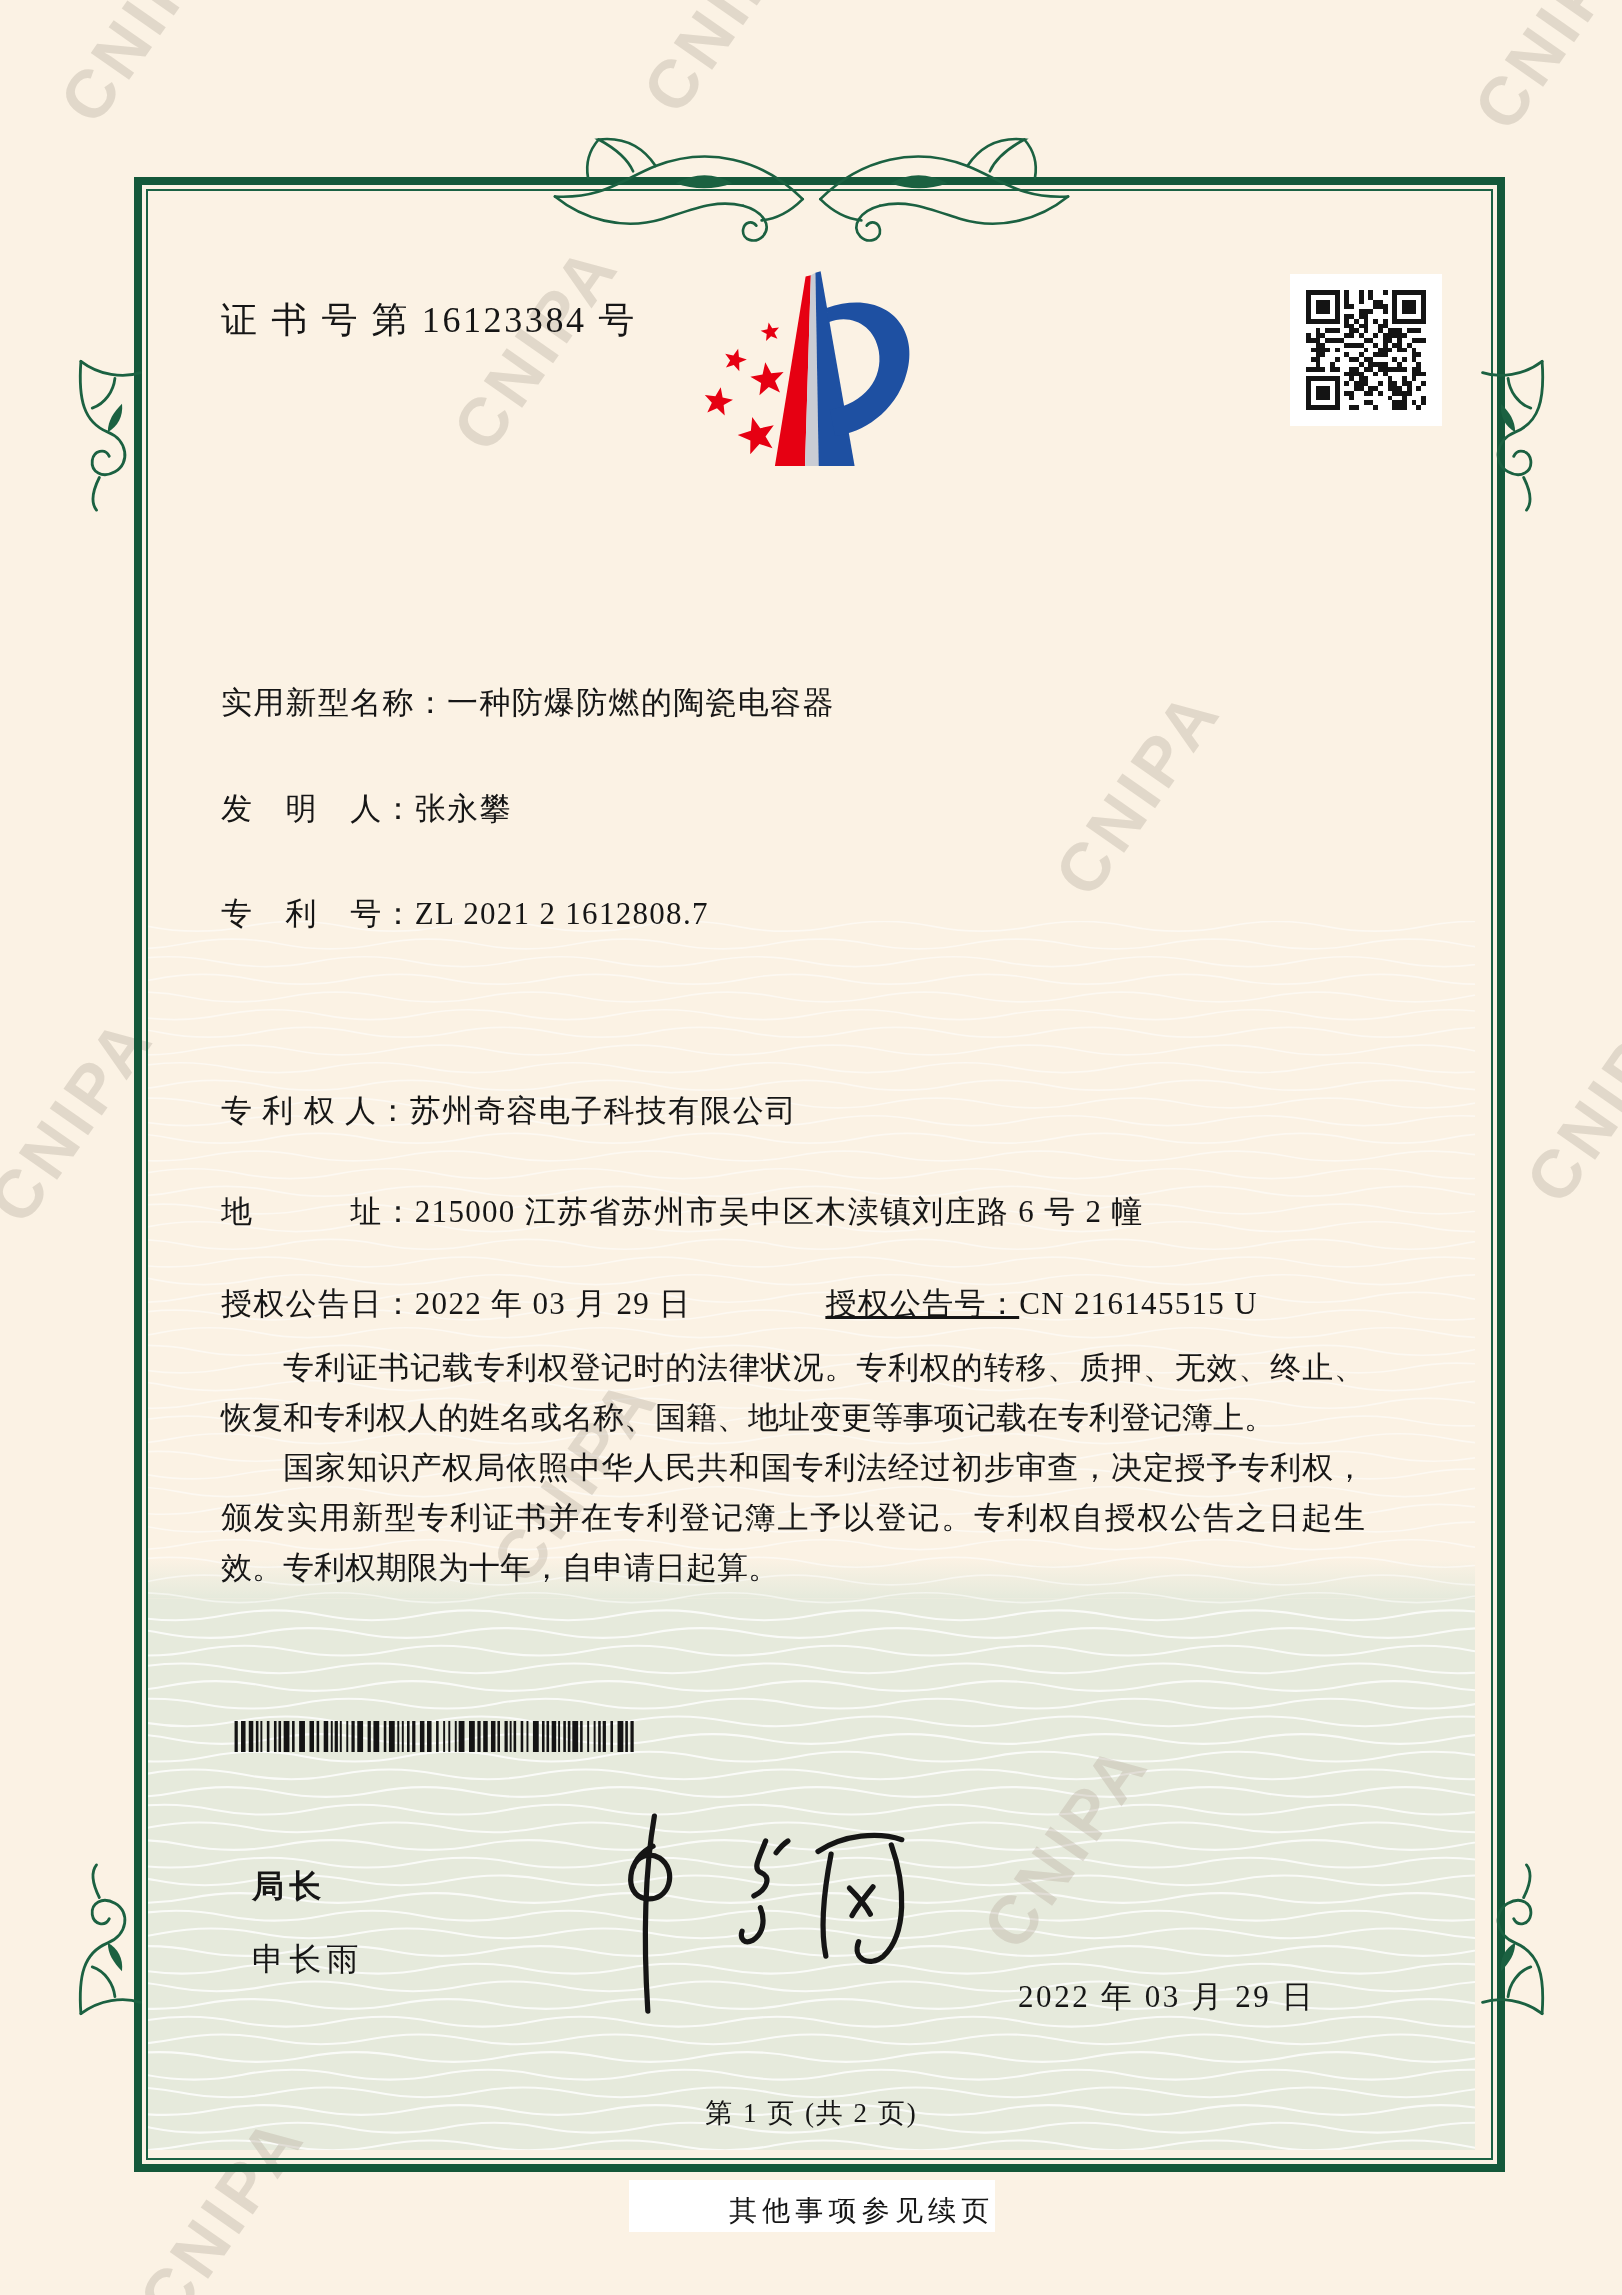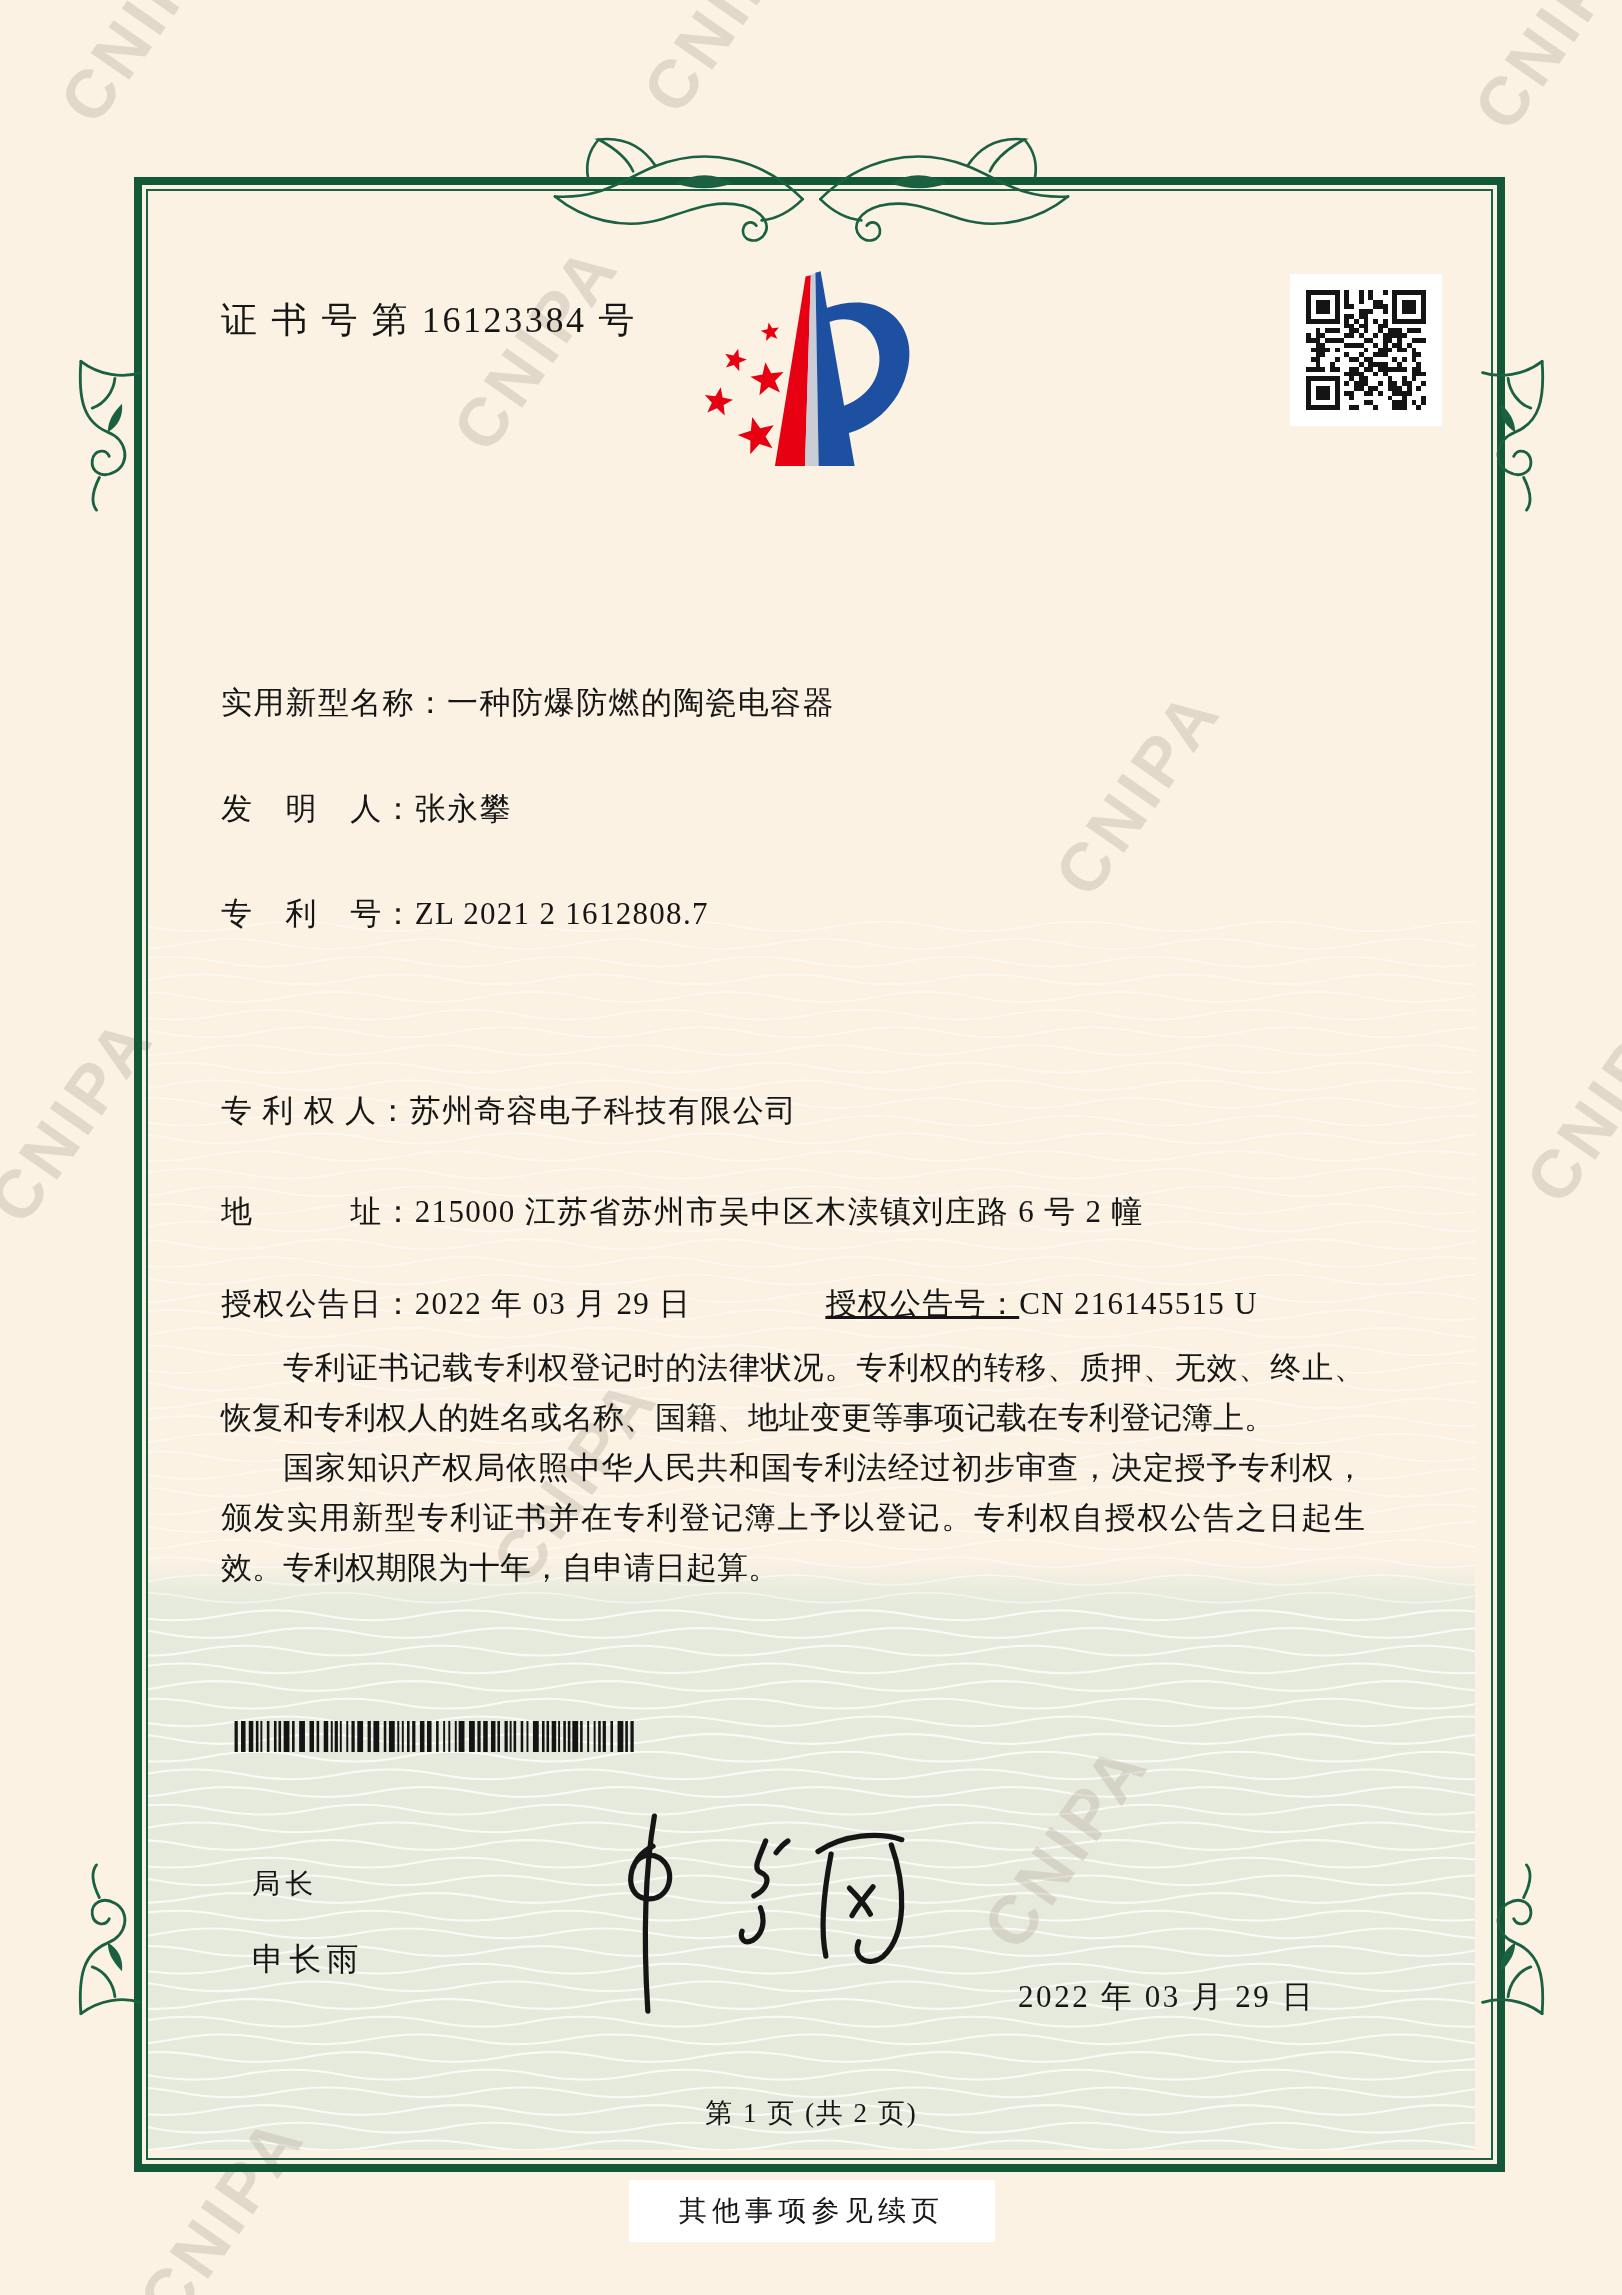--- a/index.html
+++ b/index.html
@@ -57,32 +57,32 @@
   .row-4{top:976px}.row-5{top:1074px}.row-6{top:1175px}.row-7{top:1267px}
   .pair2{margin-left:134px;text-decoration:underline;}
   
   .body-text{
     position:absolute;left:221px;top:1343px;width:1144px;z-index:6;
     font-size:31px;line-height:50px;text-align:justify;
   }
   .body-text p{margin:0;text-indent:62px;}
   
   .barcode-svg{position:absolute;left:232px;top:1721px;z-index:6;}
-  .sig-role{position:absolute;left:252px;top:1865px;z-index:6;font-size:28px;letter-spacing:5.2px;}
+  .sig-role{position:absolute;left:252px;top:1865px;z-index:6;font-size:32px;letter-spacing:5.2px;font-weight:bold;}
   .sig-name{position:absolute;left:252px;top:1938px;z-index:6;font-size:32px;letter-spacing:5.2px;}
   .sig-svg{position:absolute;left:556px;top:1803px;z-index:6;overflow:visible;}
   .grant-date{position:absolute;left:1018px;top:1976px;z-index:6;font-size:31px;letter-spacing:2.6px;}
   
   .page-info{
     position:absolute;left:50%;top:2095px;transform:translateX(-50%);z-index:6;
     font-size:27px;letter-spacing:2px;white-space:nowrap;
   }
   .note-box{
     position:absolute;left:50%;top:2180px;transform:translateX(-50%);z-index:6;
-    width:366px;height:62px;background:#ffffff;text-align:center;
+    width:366px;height:52px;background:#ffffff;text-align:right;
   }
   .note-box span{line-height:62px;font-size:28px;letter-spacing:5.2px;}
 </style>
 </head>
 <body>
 
 <div class="page">
 
   <svg style="position:absolute;width:0;height:0">
     <defs>

